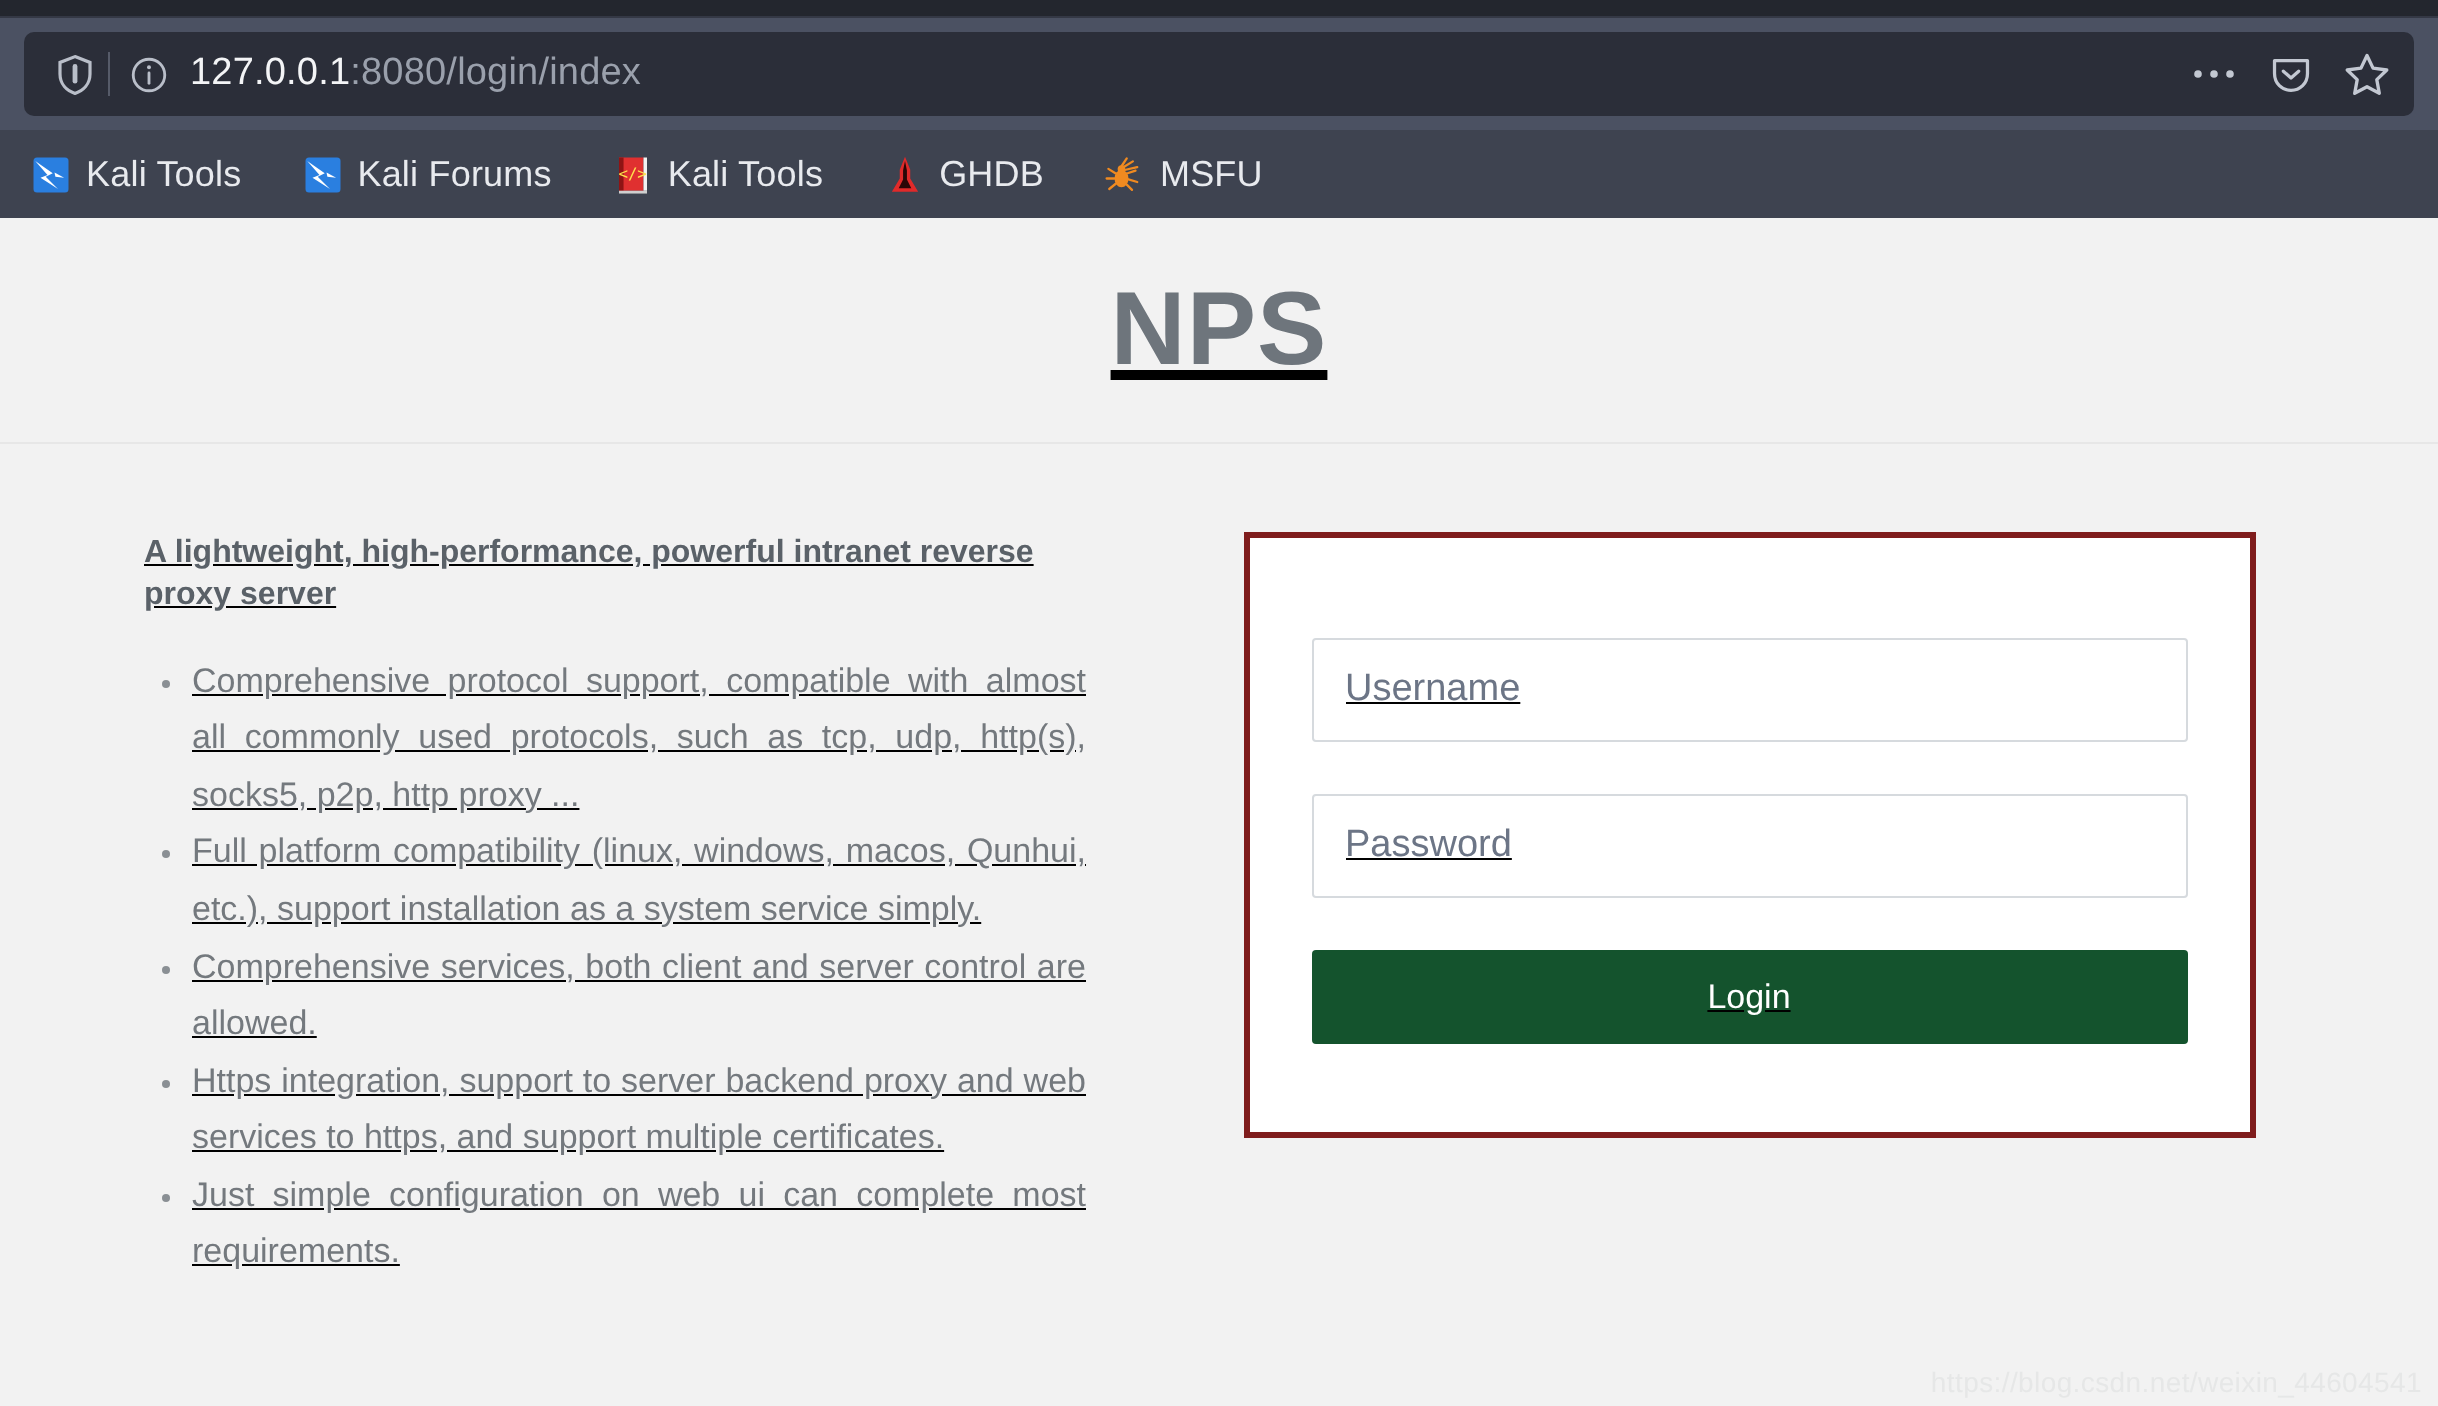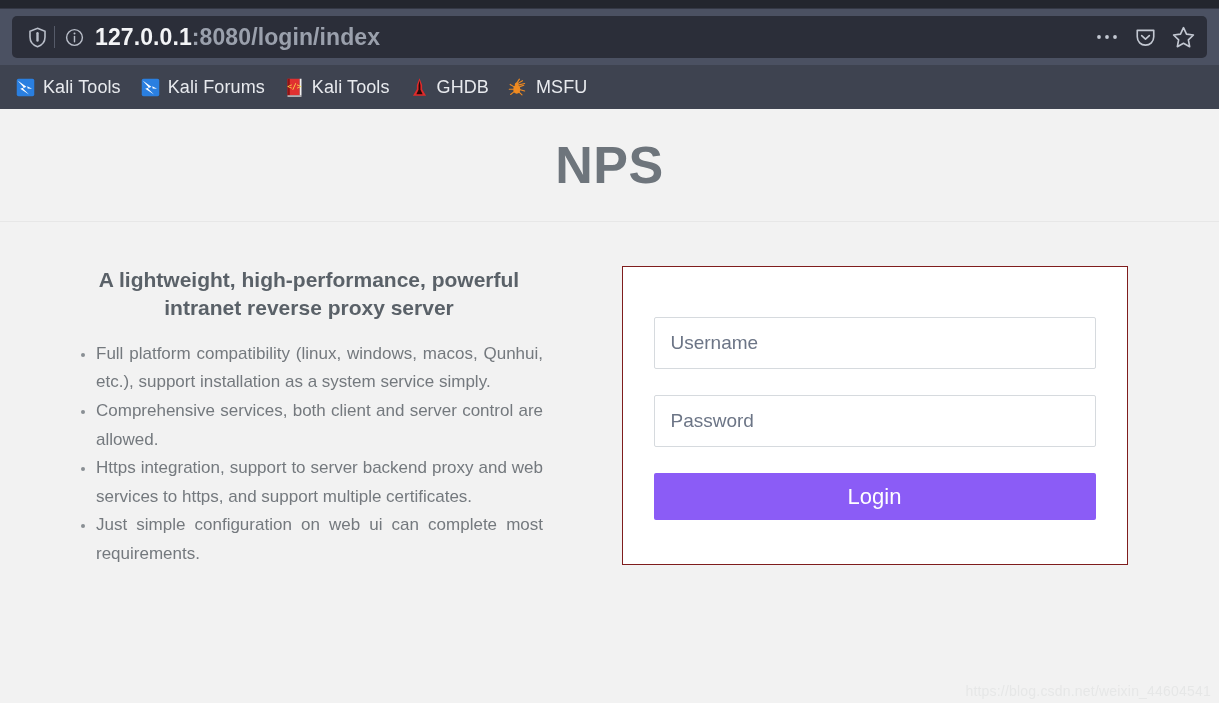--- a/index.html
+++ b/index.html
@@ -46,45 +46,44 @@
     color: #b9bec9;
   }
   #urlbar-divider {
     width: 1px; height: 22px;
     background: #565b69;
     margin: 0 4px 0 2px;
     flex: 0 0 auto;
   }
   #url-text {
     flex: 1;
-    font-size: 23px;
+    font-size: 19px;
     color: #9aa0ac;
     white-space: nowrap;
     overflow: hidden;
     letter-spacing: 0.1px;
     padding-left: 6px;
-    font-weight: bold;
   }
   #url-text .host { color: #f3f4f6; }
   #urlbar-actions { display: flex; align-items: center; gap: 2px; flex: 0 0 auto; }
   .urlbar-action {
     width: 36px; height: 36px;
     display: flex; align-items: center; justify-content: center;
     color: #c3c8d2;
     border-radius: 4px;
   }
 
   
   #bookmarks-bar {
     height: 44px;
     background: #3e4350;
     display: flex;
     align-items: center;
     padding: 0 6px;
-    gap: 1px;
+    gap: 12px;
   }
   .bookmark {
     display: flex;
     align-items: center;
     gap: 7px;
     padding: 3px 9px;
     border-radius: 4px;
     height: 34px;
     white-space: nowrap;
   }
@@ -95,20 +94,21 @@
   }
   .bookmark-icon { width: 21px; height: 21px; flex: 0 0 auto; display: block; }
 
   
   #page {
     width: 1219px;
     height: 594px;
     background: #f2f2f2;
     overflow: hidden;
     position: relative;
+    text-decoration: underline;
   }
   #jumbotron {
     height: 113px;
     background: #f2f2f2;
     border-bottom: 1px solid #e7e7e7;
     display: flex;
     align-items: center;
     justify-content: center;
   }
   #site-title {
@@ -123,26 +123,25 @@
     display: flex;
     padding: 44px 0 0 0;
     align-items: flex-start;
   }
   #intro-col {
     width: 560px;
     padding-left: 72px;
     padding-right: 14px;
   }
   #intro-heading {
-    font-size: 21px;
+    font-size: 16px;
     font-weight: bold;
     color: #5a6168;
     line-height: 1.33;
     margin: 0 0 18px 0;
-    text-align: center;
   }
   #feature-list {
     margin: 0;
     padding-left: 24px;
     list-style: none;
   }
   #feature-list li {
     position: relative;
     font-size: 17px;
     color: #74797e;
@@ -163,21 +162,21 @@
 
   #login-col {
     flex: 1;
     display: flex;
     justify-content: center;
     padding-right: 30px;
   }
   #login-card {
     width: 506px;
     background: #ffffff;
-    border: 1px solid #7f1d1d;
+    border: 3px solid #7f1d1d;
     padding: 50px 31px 44px 31px;
   }
   .form-input {
     display: block;
     width: 100%;
     height: 52px;
     border: 1px solid #d6dade;
     border-radius: 2px;
     background: #fff;
     padding: 0 16px;
@@ -185,25 +184,25 @@
     color: #60697a;
     font-family: "Liberation Sans", sans-serif;
     outline: none;
     margin-bottom: 26px;
   }
   .form-input::placeholder { color: #6c7586; opacity: 1; }
   #login-button {
     display: block;
     width: 100%;
     height: 47px;
-    background: #8b5cf6;
+    background: #14532d;
     border: none;
     border-radius: 2px;
     color: #ffffff;
-    font-size: 22px;
+    font-size: 17px;
     font-family: "Liberation Sans", sans-serif;
     cursor: pointer;
   }
 
   #watermark {
     position: absolute;
     right: 8px;
     bottom: 4px;
     font-size: 14px;
     color: #e6e7e7;
@@ -333,20 +332,21 @@
 
   <div id="jumbotron">
     <div id="site-title">NPS</div>
   </div>
 
   <div id="content-row">
 
     <div id="intro-col">
       <h2 id="intro-heading">A lightweight, high-performance, powerful intranet reverse proxy server</h2>
       <ul id="feature-list">
+        <li>Comprehensive protocol support, compatible with almost all commonly used protocols, such as tcp, udp, http(s), socks5, p2p, http proxy ...</li>
         <li>Full platform compatibility (linux, windows, macos, Qunhui, etc.), support installation as a system service simply.</li>
         <li>Comprehensive services, both client and server control are allowed.</li>
         <li>Https integration, support to server backend proxy and web services to https, and support multiple certificates.</li>
         <li>Just simple configuration on web ui can complete most requirements.</li>
       </ul>
     </div>
 
     <div id="login-col">
       <div id="login-card">
         <input class="form-input" type="text" placeholder="Username" style="">

